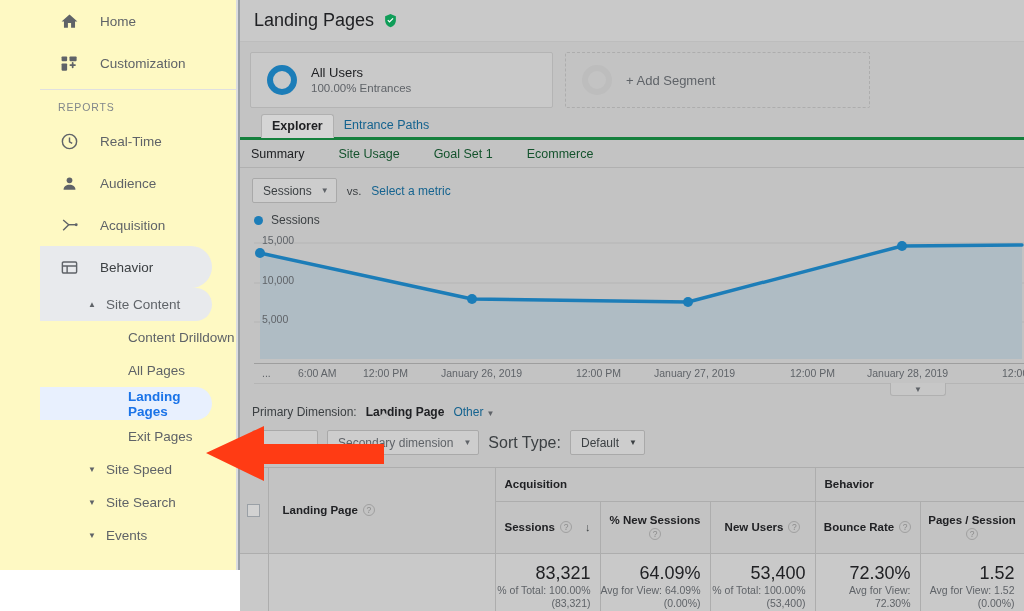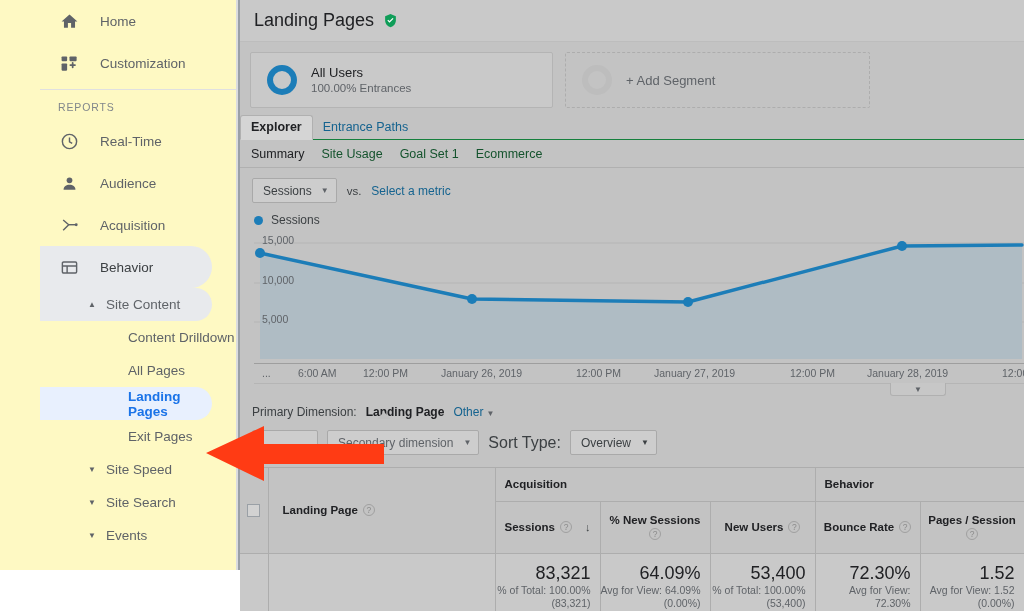--- a/index.html
+++ b/index.html
@@ -141,41 +141,41 @@
     margin-right: 14px;
     flex: 0 0 30px;
   }
   .donut.grey { border-color: #bdbdbd; }
   .seg-name { font-size: 13px; color: #202124; line-height: 16px; }
   .seg-sub { font-size: 11.5px; color: #5f6368; line-height: 15px; }
   .add-label { font-size: 13px; color: #5f6368; }
 
   
   .tabs-row {
-    display: flex; align-items: flex-end;
-    padding-left: 0;
+    display: flex; 
+    padding-left: 21px;
     height: 26px;
-    border-bottom: 1px solid #15803d;
+    border-bottom: 3px solid #15803d;
   }
   .tab {
     font-size: 12.5px; padding: 4px 10px 5px 10px;
     color: #15638f; cursor: pointer;
   }
   .tab.on {
     background: #d5d5d5;
     color: #202124; font-weight: bold;
     border: 1px solid #b0b0b0;
     border-bottom: 1px solid #d5d5d5;
     border-top-left-radius: 3px; border-top-right-radius: 3px;
     margin-bottom: -1px;
   }
   .subtabs-row {
     display: flex; align-items: center;
     padding-left: 11px; height: 28px;
-    gap: 17px;
+    gap: 34px;
     border-bottom: 1px solid #b0b0b0;
   }
   .subtab { font-size: 12.5px; color: #14532d; cursor: pointer; }
   .subtab.on { color: #202124; }
 
   
   .metric-row {
     display: flex; align-items: center;
     padding: 10px 0 4px 12px; gap: 10px;
   }
@@ -547,21 +547,21 @@
 
     <div class="controls-row">
       <div class="tri-up"></div>
       <div class="plot-btn"></div>
       <div class="secdim-box">
         <span>Secondary dimension</span>
         <span class="arw" style="font-size:8px;margin-left:10px;">▼</span>
       </div>
       <span class="sorttype-lbl">Sort Type:</span>
       <div class="sort-box">
-        <span>Overview</span>
+        <span>Default</span>
         <span class="arw" style="font-size:8px;margin-left:10px;">▼</span>
       </div>
     </div>
 
     <div class="tbl">
       <table>
         <colgroup>
           <col style="width:28px">
             <col style="width:227px">
           <col style="width:105px">

